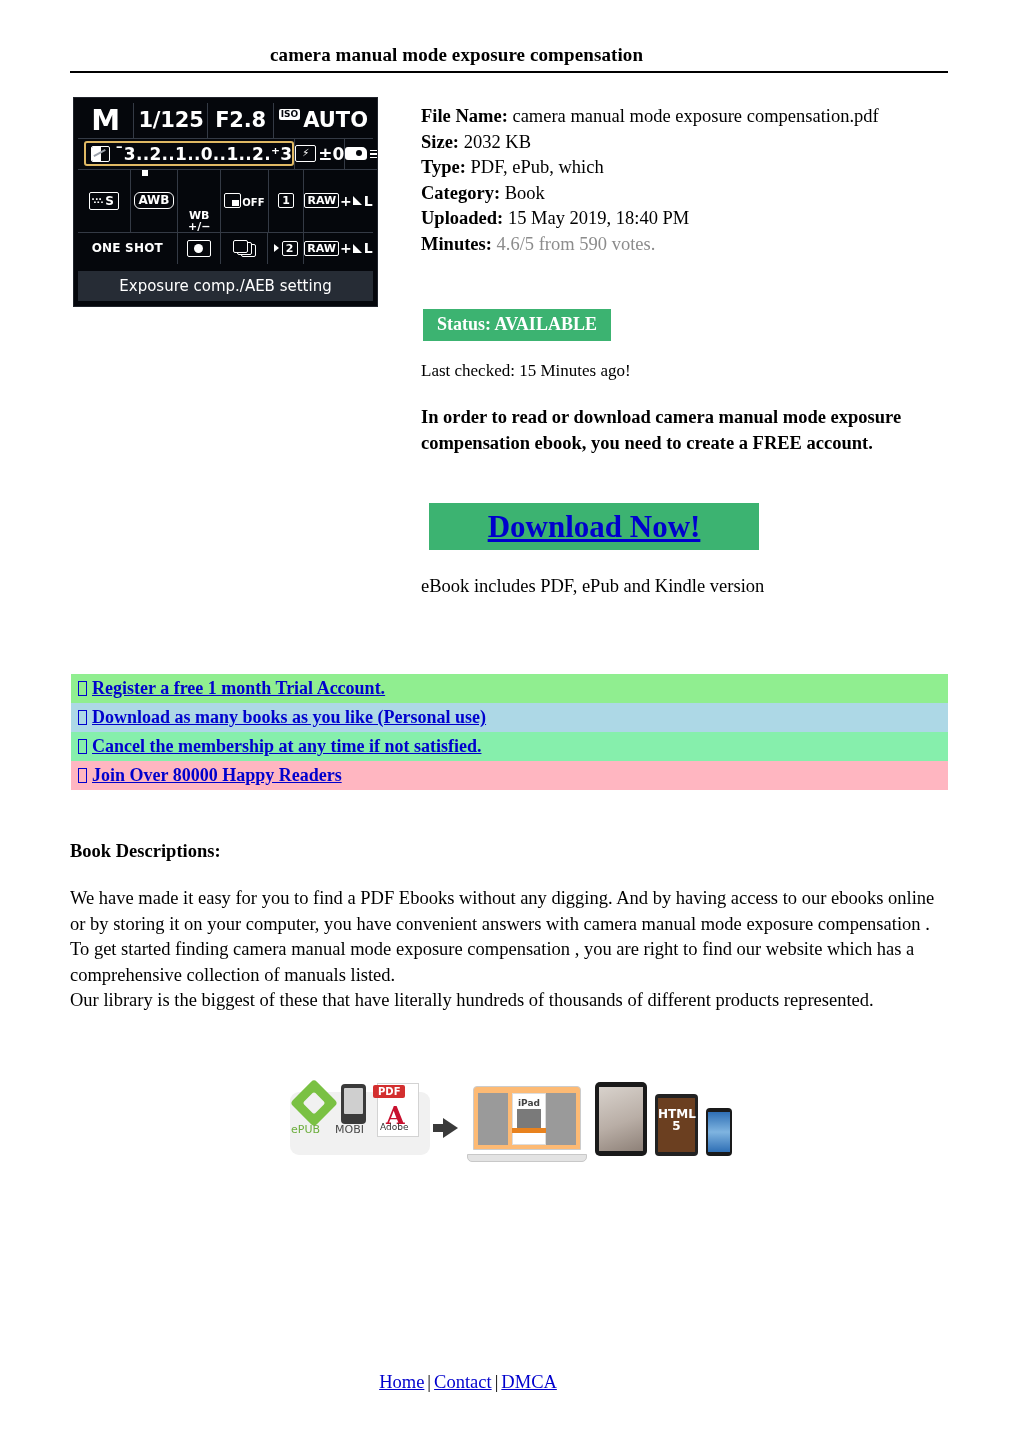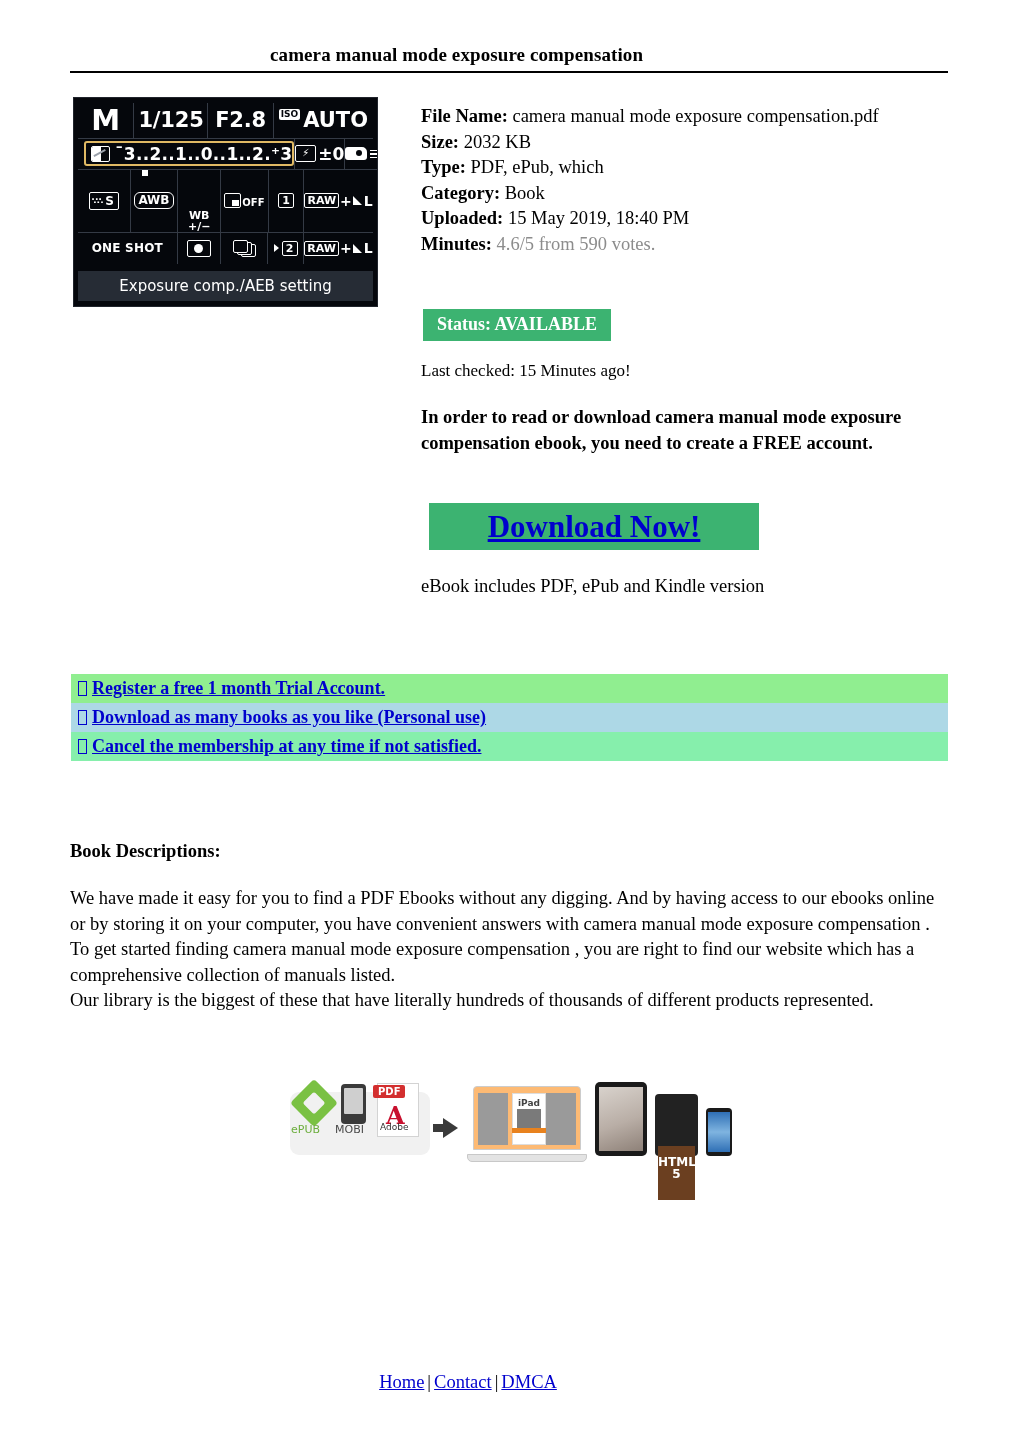--- a/index.html
+++ b/index.html
@@ -619,21 +619,20 @@
     width: 100%; height: 100%;
     background: #6b3f20;
     color: #ffffff;
     font-family: "DejaVu Sans", "Liberation Sans", sans-serif;
     font-size: 12px;
     font-weight: bold;
     line-height: 12px;
     text-align: center;
     padding-top: 10px;
     box-sizing: border-box;
-    margin-top: 48px;
   }
   .smartphone {
     position: absolute;
     left: 421px; top: 30px;
     width: 26px; height: 48px;
     background: #1a1a1a;
     border-radius: 4px;
     padding: 4px 2px;
     box-sizing: border-box;
   }
@@ -824,20 +823,25 @@
       </span>
     </div>
     <div class="bar" style="background:#add8e6">
       <span class="bar-link">
         <span class="tofu"></span><span>Download as many books as you like (Personal use)</span>
       </span>
     </div>
     <div class="bar" style="background:#86efac">
       <span class="bar-link">
         <span class="tofu"></span><span>Cancel the membership at any time if not satisfied.</span>
+      </span>
+    </div>
+    <div class="bar" style="background:#ffb6c1">
+      <span class="bar-link">
+        <span class="tofu"></span><span>Join Over 80000 Happy Readers</span>
       </span>
     </div>
   </div>
 
   <div class="desc-heading">Book Descriptions:</div>
   <div class="desc-body">
     <span>We have made it easy for you to find a PDF Ebooks without any digging. And by having access to our ebooks online or by storing it on your computer, you have convenient answers with camera manual mode exposure compensation . To get started finding camera manual mode exposure compensation , you are right to find our website which has a comprehensive collection of manuals listed.</span><br>
     <span>Our library is the biggest of these that have literally hundreds of thousands of different products represented.</span>
   </div>
 

